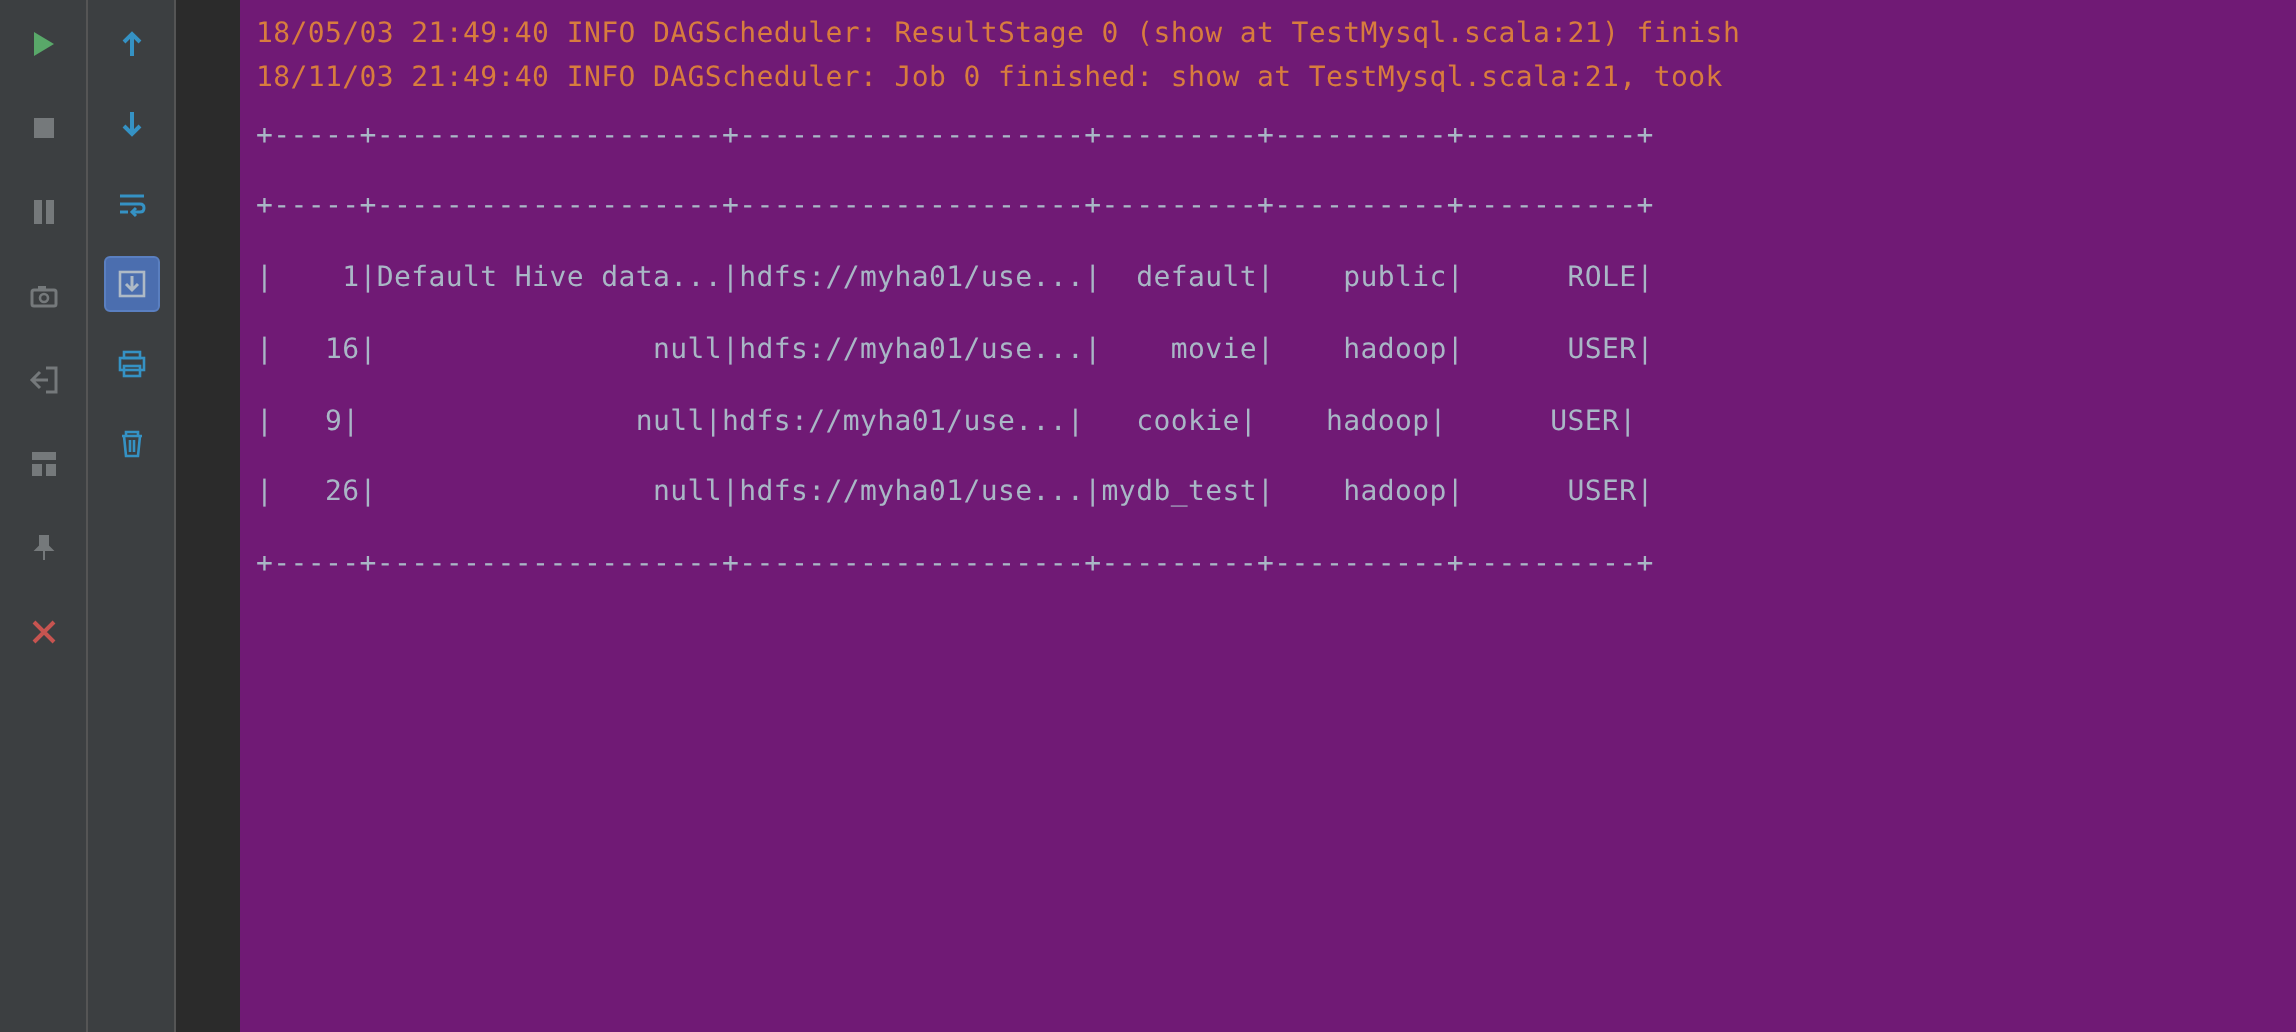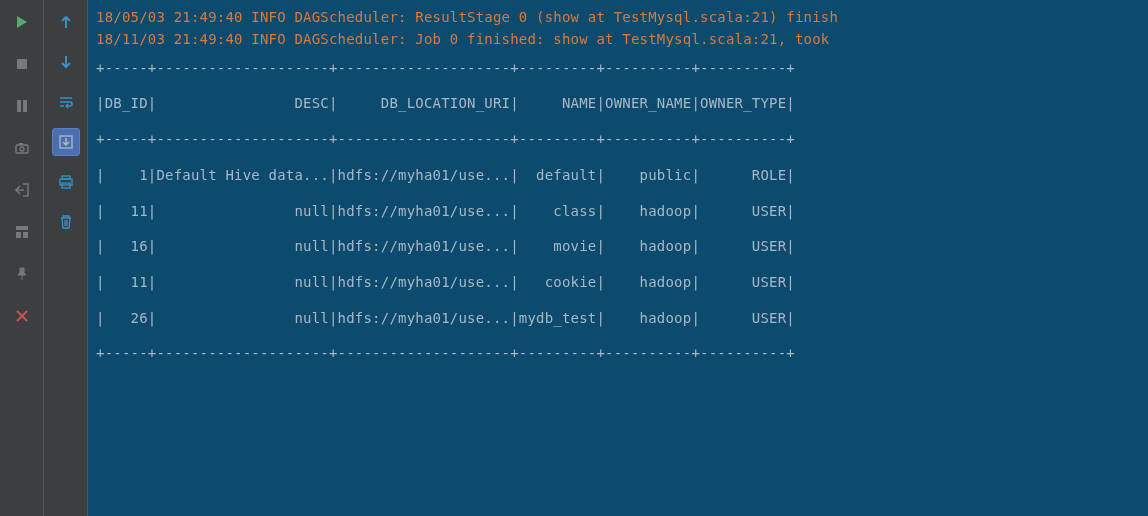--- a/index.html
+++ b/index.html
@@ -47,24 +47,25 @@
     .icon-btn.selected {
       background: #4b6eaf;
       border: 1px solid #5a7fc0;
     }
     .icon-btn svg {
       width: 16px;
       height: 16px;
     }
     .console {
       flex: 1;
-      background: #0c4a6e;
+      background: #701a75;
       padding: 6px 8px;
       overflow: hidden;
       color: #a9b7c6;
+      margin-left: 32px;
     }
     .log-line {
       white-space: pre;
       line-height: 1.6;
       color: #cc7832;
       font-family: 'SimSun', 'NSimSun', Consolas, monospace;
       letter-spacing: 0.2px;
     }
     .log-line.orange { color: #d87c3e; }
     .table-block {
@@ -163,23 +164,21 @@
       <svg viewBox="0 0 16 16">
           <path d="M3 4 H13 M5 4 V2 H11 V4 M4 4 L5 14 H11 L12 4 M7 6 V12 M9 6 V12" fill="none" stroke="#3592c4" stroke-width="1.3"></path>
         </svg>
     </div>
   </div>
 
   <div class="console">
     <div class="log-line orange">18/05/03 21:49:40 INFO DAGScheduler: ResultStage 0 (show at TestMysql.scala:21) finish</div>
     <div class="log-line orange">18/11/03 21:49:40 INFO DAGScheduler: Job 0 finished: show at TestMysql.scala:21, took </div>
     <div class="table-block">+-----+--------------------+--------------------+---------+----------+----------+</div>
-    <div class="table-block">|DB_ID|                DESC|     DB_LOCATION_URI|     NAME|OWNER_NAME|OWNER_TYPE|</div>
     <div class="table-block">+-----+--------------------+--------------------+---------+----------+----------+</div>
     <div class="table-block">|    1|Default Hive data...|hdfs://myha01/use...|  default|    public|      ROLE|</div>
-    <div class="table-block">|   11|                null|hdfs://myha01/use...|    class|    hadoop|      USER|</div>
     <div class="table-block">|   16|                null|hdfs://myha01/use...|    movie|    hadoop|      USER|</div>
-    <div class="table-block">|   11|                null|hdfs://myha01/use...|   cookie|    hadoop|      USER|</div>
+    <div class="table-block">|   9|                null|hdfs://myha01/use...|   cookie|    hadoop|      USER|</div>
     <div class="table-block">|   26|                null|hdfs://myha01/use...|mydb_test|    hadoop|      USER|</div>
     <div class="table-block">+-----+--------------------+--------------------+---------+----------+----------+</div>
   </div>
 
 </div>
 
 </body></html>

